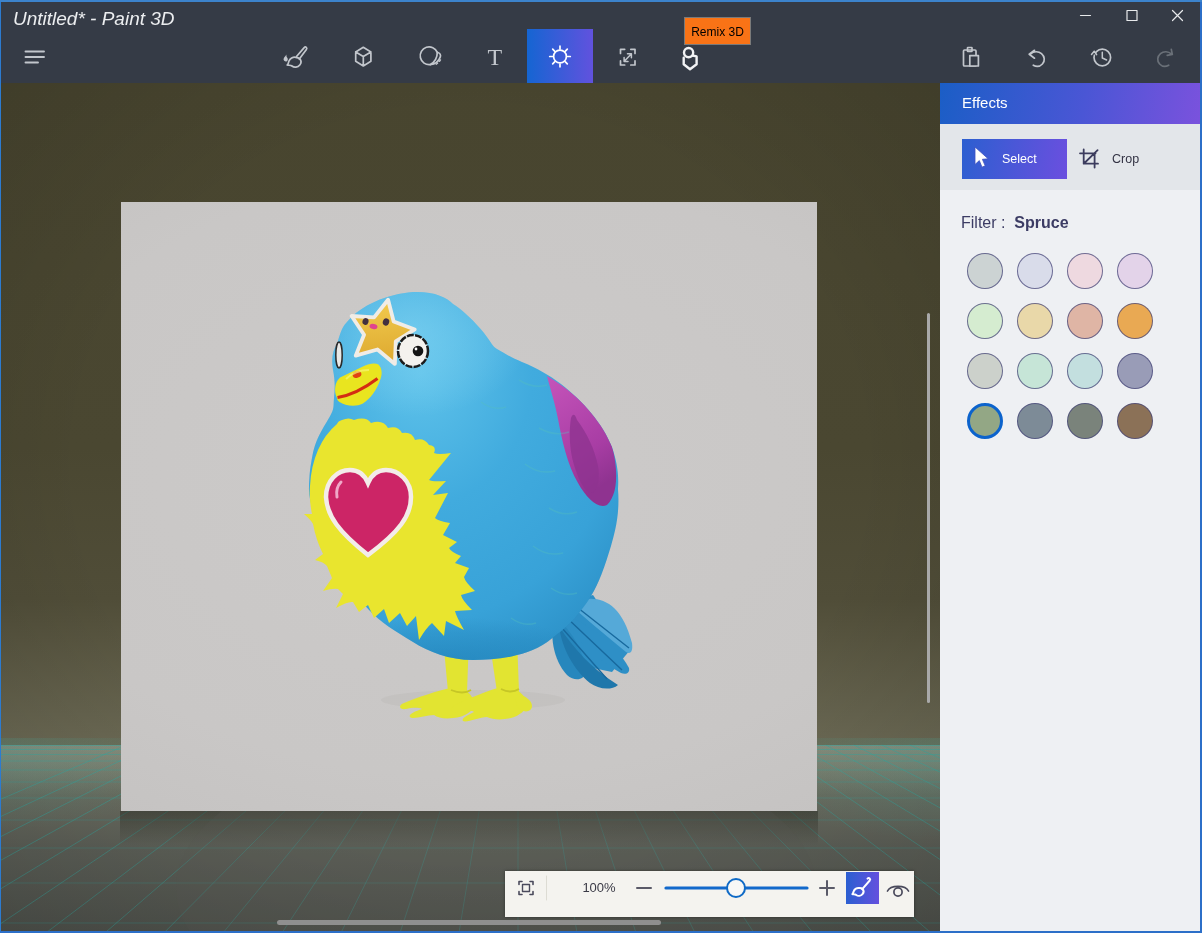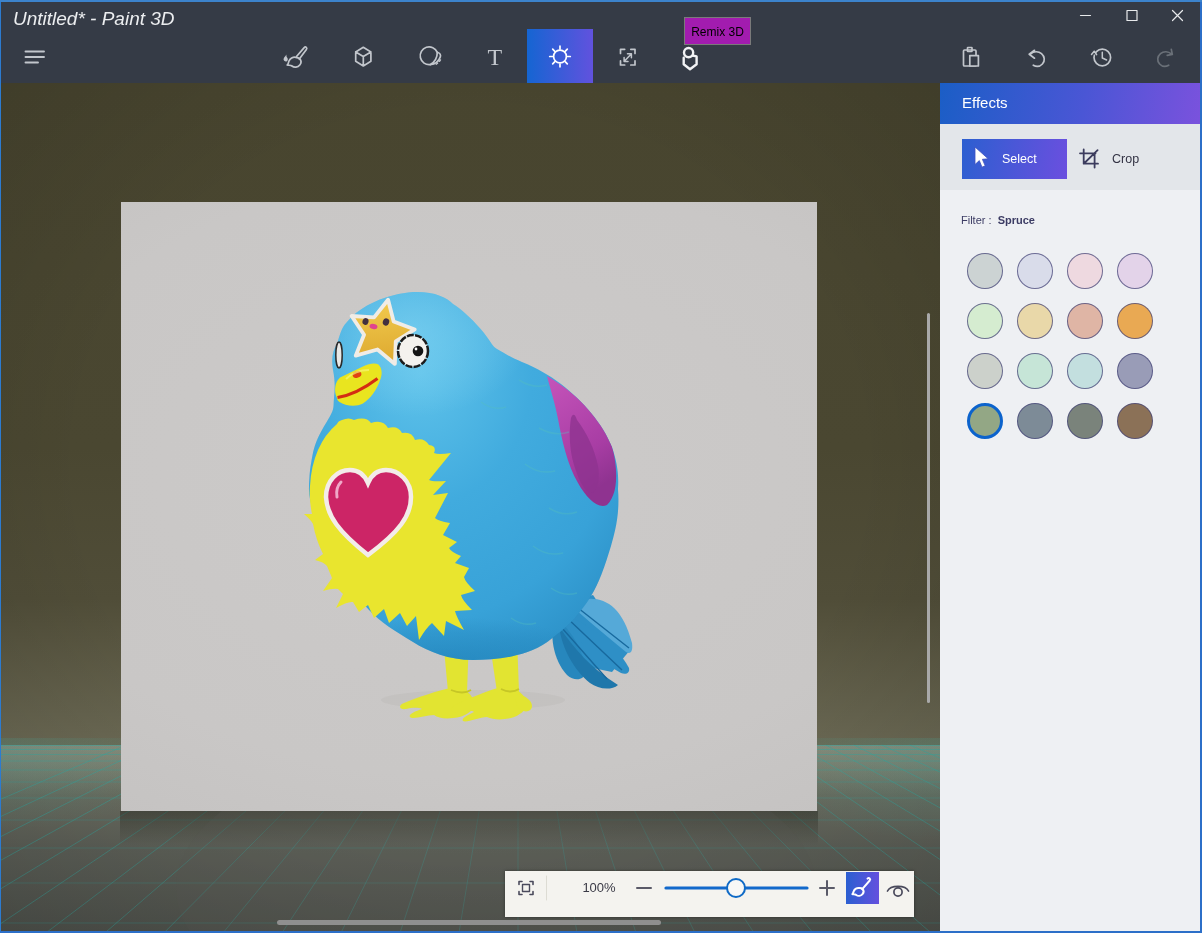--- a/index.html
+++ b/index.html
@@ -4,39 +4,39 @@
 <style>
   html,body{margin:0;padding:0;}
   body{width:1202px;height:933px;overflow:hidden;font-family:"Liberation Sans",sans-serif;position:relative;background:#353b46;}
   #topline{position:absolute;left:0;top:0;width:1202px;height:2px;background:#3c83cc;z-index:40;}
   #leftline{position:absolute;left:0;top:2px;width:1px;height:931px;background:#2c7bd0;z-index:40;}
   #rightline{position:absolute;right:0;top:2px;width:2px;height:931px;background:#2c6fc8;z-index:40;}
   #bottomline{position:absolute;left:0;bottom:0;width:1202px;height:2px;background:#2c6fc8;z-index:40;}
   #title{position:absolute;left:13px;top:8px;color:#eceef0;font-size:19px;z-index:5;font-style:italic;}
   #hdricons{position:absolute;left:0;top:0;z-index:6;}
   #suntile{position:absolute;left:527px;top:29px;width:66px;height:54px;background:linear-gradient(90deg,#1565d2,#6152de);z-index:4;}
-  #tooltip{position:absolute;left:684px;top:17px;width:67px;height:28px;background:#a21caf;border:1px solid #7a7a7a;color:#000;font-size:12px;text-align:center;line-height:28px;z-index:30;box-sizing:border-box;}
+  #tooltip{position:absolute;left:684px;top:17px;width:67px;height:28px;background:#f97316;border:1px solid #7a7a7a;color:#000;font-size:12px;text-align:center;line-height:28px;z-index:30;box-sizing:border-box;}
   
   #ws{position:absolute;left:1px;top:83px;width:939px;height:848px;overflow:hidden;background:#48452f;}
   #canvas{position:absolute;left:120px;top:119px;width:696px;height:609px;background:radial-gradient(ellipse 120% 90% at 50% 45%,#cccac9 0%,#c9c7c6 55%,#c0bebd 100%);}
   #zoombar{position:absolute;left:504px;top:788px;width:409px;height:46px;background:#f4f3ef;box-shadow:0 0 3px rgba(0,0,0,.4);}
   #vscroll{position:absolute;left:926px;top:230px;width:3px;height:390px;background:#a9a9a9;border-radius:2px;}
   #hscroll{position:absolute;left:276px;top:837px;width:384px;height:5px;background:#8f8f8f;border-radius:3px;}
   #zb_txt{position:absolute;left:62px;top:9px;width:64px;text-align:center;font-size:13px;color:#3a3a46;}
   #zb_handle{position:absolute;left:221px;top:7px;width:20px;height:20px;border-radius:50%;background:#f8f8f6;border:2.5px solid #0f6ac6;box-sizing:border-box;}
   
   #panel{position:absolute;left:940px;top:83px;width:260px;height:848px;background:#eef0f3;}
   #phead{position:absolute;left:0;top:0;width:260px;height:41px;background:linear-gradient(100deg,#1b5ec6 0%,#4a56d5 55%,#7a52dd 100%);}
   #phead span{position:absolute;left:22px;top:11px;color:#fff;font-size:15px;}
   #pbtns{position:absolute;left:0;top:41px;width:260px;height:66px;background:#e3e6ea;}
   #selbtn{position:absolute;left:22px;top:15px;width:105px;height:40px;background:linear-gradient(100deg,#2c5fd0,#6b4fdf);color:#fff;font-size:12.5px;}
   #selbtn span{position:absolute;left:40px;top:13px;}
   #cropbtn{position:absolute;left:138px;top:15px;width:90px;height:40px;color:#333344;font-size:12.5px;}
   #cropbtn span{position:absolute;left:34px;top:13px;}
-  #filterlab{position:absolute;left:21px;top:131px;font-size:11px;color:#3c3c64;}
+  #filterlab{position:absolute;left:21px;top:131px;font-size:16px;color:#3c3c64;}
   .sw{position:absolute;width:36px;height:36px;border-radius:50%;box-sizing:border-box;border:1px solid rgba(70,70,120,.75);}
   .swsel{border:3px solid #0c63cc;}
 </style>
 </head>
 <body>
 <div id="topline"></div>
 <div id="title">Untitled* - Paint 3D</div>
 <div id="suntile"></div>
 <svg id="hdricons" width="1202" height="84" fill="none" stroke="#c2c6cc" stroke-width="1.7" stroke-linecap="round" stroke-linejoin="round">
 

